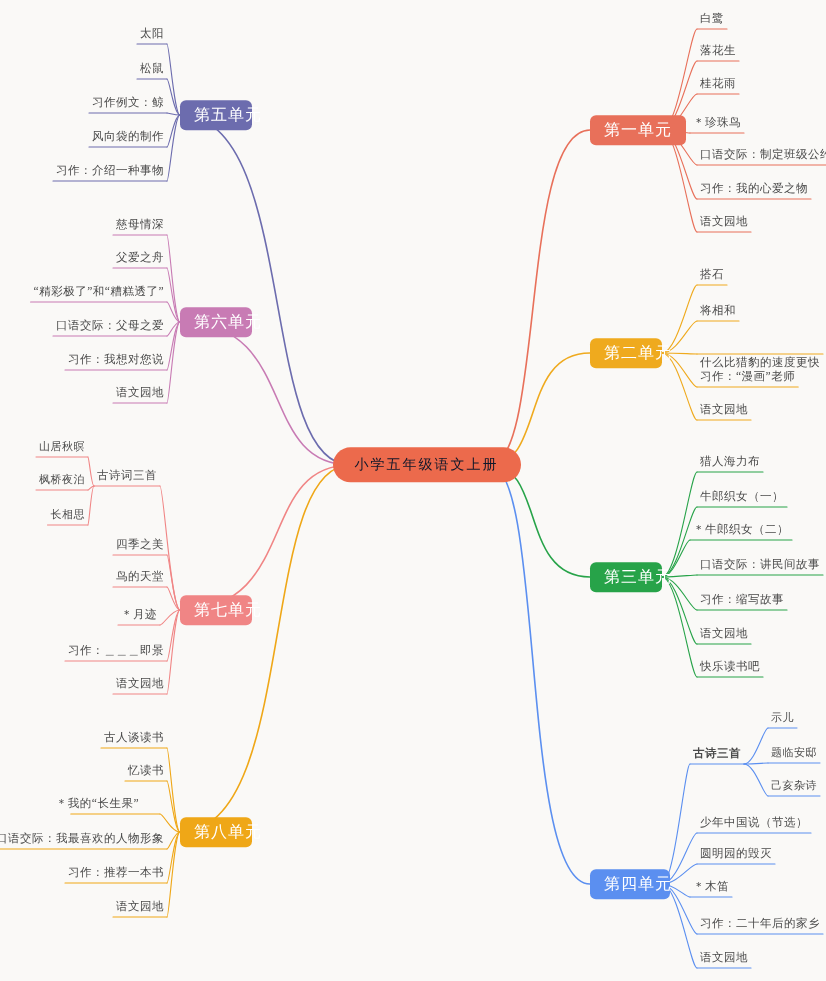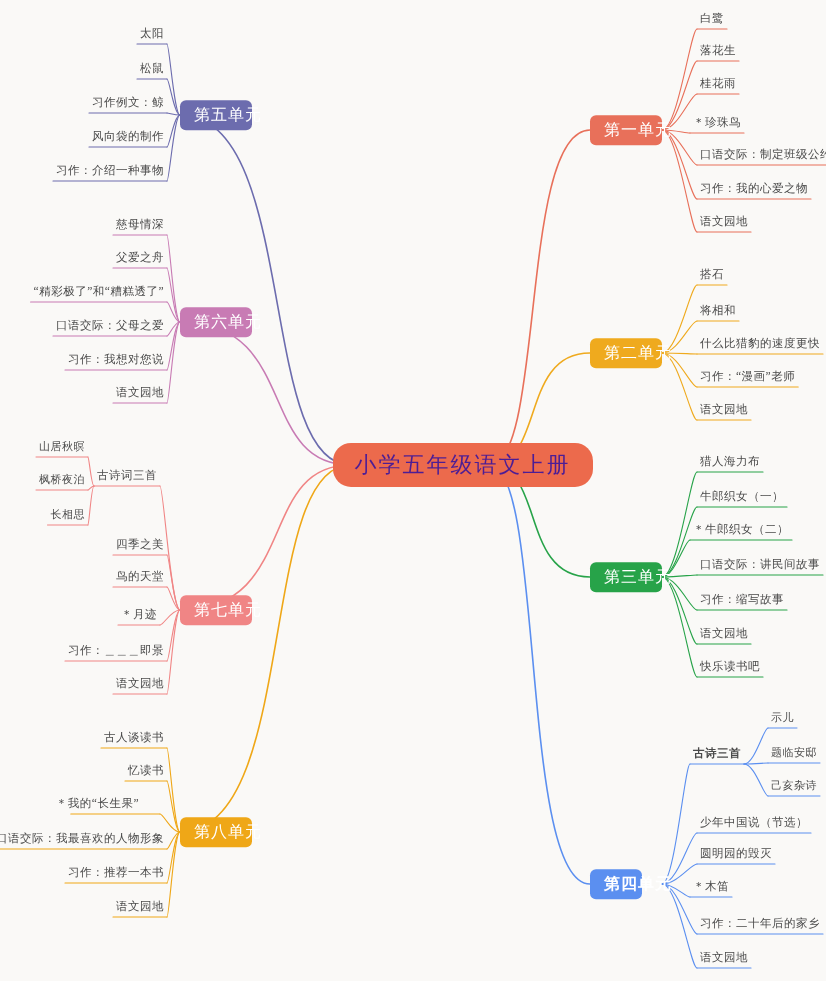--- a/index.html
+++ b/index.html
@@ -23,22 +23,22 @@
     pointer-events: none;
   }
   .node {
     position: absolute;
     box-sizing: border-box;
     white-space: nowrap;
     transform: translateY(-50%);
   }
   .node-root {
     border-radius: 18px;
-    color: #4c1d95;
-    font-size: 22px;
+    color: #0f172a;
+    font-size: 14px;
     letter-spacing: 2px;
     padding: 10px 22px;
     text-align: center;
     line-height: 1.1;
   }
   .node-unit {
     border-radius: 6px;
     color: #ffffff;
     font-size: 16px;
     letter-spacing: 1px;
@@ -180,43 +180,43 @@
       <path d="M160,814 L70.78125,814" stroke="#efa717" stroke-width="1.1" fill="none" stroke-linecap="round"></path>
       <path d="M180,832 C174.15,832 169.34,849 167,849" stroke="#efa717" stroke-width="1.1" fill="none" stroke-linecap="round"></path>
       <path d="M167,849 L-7,849" stroke="#efa717" stroke-width="1.1" fill="none" stroke-linecap="round"></path>
       <path d="M180,832 C174.15,832 169.34,883 167,883" stroke="#efa717" stroke-width="1.1" fill="none" stroke-linecap="round"></path>
       <path d="M167,883 L65,883" stroke="#efa717" stroke-width="1.1" fill="none" stroke-linecap="round"></path>
       <path d="M180,832 C174.15,832 169.34,917 167,917" stroke="#efa717" stroke-width="1.1" fill="none" stroke-linecap="round"></path>
       <path d="M167,917 L113,917" stroke="#efa717" stroke-width="1.1" fill="none" stroke-linecap="round"></path>
     </svg>
   <div id="nodes">
       <div class="node node-root leaf-right" style="top: 465px; left: 332.5px; background: rgb(236, 106, 76);">小学五年级语文上册</div>
-      <div class="node node-unit leaf-right" style="top: 130px; left: 590px; background: rgb(232, 112, 90); width: 72px;">第一单元</div>
+      <div class="node node-unit leaf-right" style="top: 130px; left: 590px; background: rgb(232, 112, 90); width: 96px;">第一单元</div>
       <div class="node node-leaf leaf-right" style="top: 20px; left: 697px;">白鹭</div>
       <div class="node node-leaf leaf-right" style="top: 52px; left: 697px;">落花生</div>
       <div class="node node-leaf leaf-right" style="top: 85px; left: 697px;">桂花雨</div>
       <div class="node node-leaf leaf-right" style="top: 124px; left: 690px;">＊珍珠鸟</div>
       <div class="node node-leaf leaf-right" style="top: 156px; left: 697px;">口语交际：制定班级公约</div>
       <div class="node node-leaf leaf-right" style="top: 190px; left: 697px;">习作：我的心爱之物</div>
       <div class="node node-leaf leaf-right" style="top: 223px; left: 697px;">语文园地</div>
       <div class="node node-unit leaf-right" style="top: 353px; left: 590px; background: rgb(239, 170, 30); width: 72px;">第二单元</div>
       <div class="node node-leaf leaf-right" style="top: 276px; left: 697px;">搭石</div>
       <div class="node node-leaf leaf-right" style="top: 312px; left: 697px;">将相和</div>
-      <div class="node node-leaf leaf-right" style="top: 345px; left: 697px;">什么比猎豹的速度更快</div>
+      <div class="node node-leaf leaf-right" style="top: 364px; left: 697px;">什么比猎豹的速度更快</div>
       <div class="node node-leaf leaf-right" style="top: 378px; left: 697px;">习作：“漫画”老师</div>
       <div class="node node-leaf leaf-right" style="top: 411px; left: 697px;">语文园地</div>
       <div class="node node-unit leaf-right" style="top: 577px; left: 590px; background: rgb(39, 163, 73); width: 72px;">第三单元</div>
       <div class="node node-leaf leaf-right" style="top: 463px; left: 697px;">猎人海力布</div>
       <div class="node node-leaf leaf-right" style="top: 498px; left: 697px;">牛郎织女（一）</div>
       <div class="node node-leaf leaf-right" style="top: 531px; left: 690px;">＊牛郎织女（二）</div>
       <div class="node node-leaf leaf-right" style="top: 566px; left: 697px;">口语交际：讲民间故事</div>
       <div class="node node-leaf leaf-right" style="top: 601px; left: 697px;">习作：缩写故事</div>
       <div class="node node-leaf leaf-right" style="top: 635px; left: 697px;">语文园地</div>
       <div class="node node-leaf leaf-right" style="top: 668px; left: 697px;">快乐读书吧</div>
-      <div class="node node-unit leaf-right" style="top: 884px; left: 590px; background: rgb(91, 143, 240); width: 52px; font-weight: bold;">第四单元</div>
+      <div class="node node-unit leaf-right" style="top: 884px; left: 590px; background: rgb(91, 143, 240); width: 80px;">第四单元</div>
       <div class="node node-leaf leaf-right" style="top: 755px; left: 690px; font-weight: bold;">古诗三首</div>
       <div class="node node-sub leaf-right" style="top: 719px; left: 768px;">示儿</div>
       <div class="node node-sub leaf-right" style="top: 754px; left: 768px;">题临安邸</div>
       <div class="node node-sub leaf-right" style="top: 787px; left: 768px;">己亥杂诗</div>
       <div class="node node-leaf leaf-right" style="top: 824px; left: 697px;">少年中国说（节选）</div>
       <div class="node node-leaf leaf-right" style="top: 855px; left: 697px;">圆明园的毁灭</div>
       <div class="node node-leaf leaf-right" style="top: 888px; left: 690px;">＊木笛</div>
       <div class="node node-leaf leaf-right" style="top: 925px; left: 697px;">习作：二十年后的家乡</div>
       <div class="node node-leaf leaf-right" style="top: 959px; left: 697px;">语文园地</div>
       <div class="node node-unit leaf-right" style="top: 115px; left: 180px; background: rgb(108, 108, 174); width: 72px;">第五单元</div>

